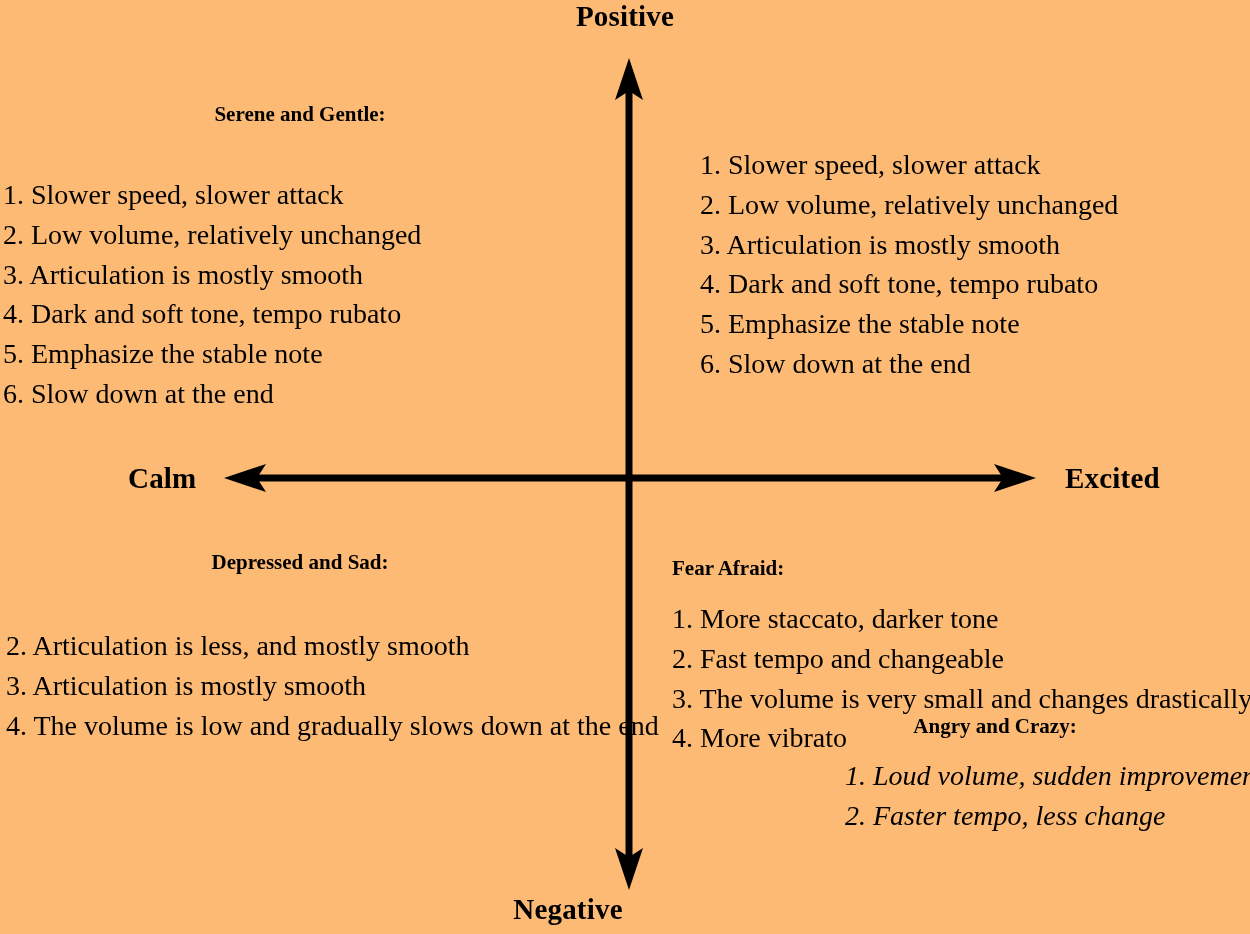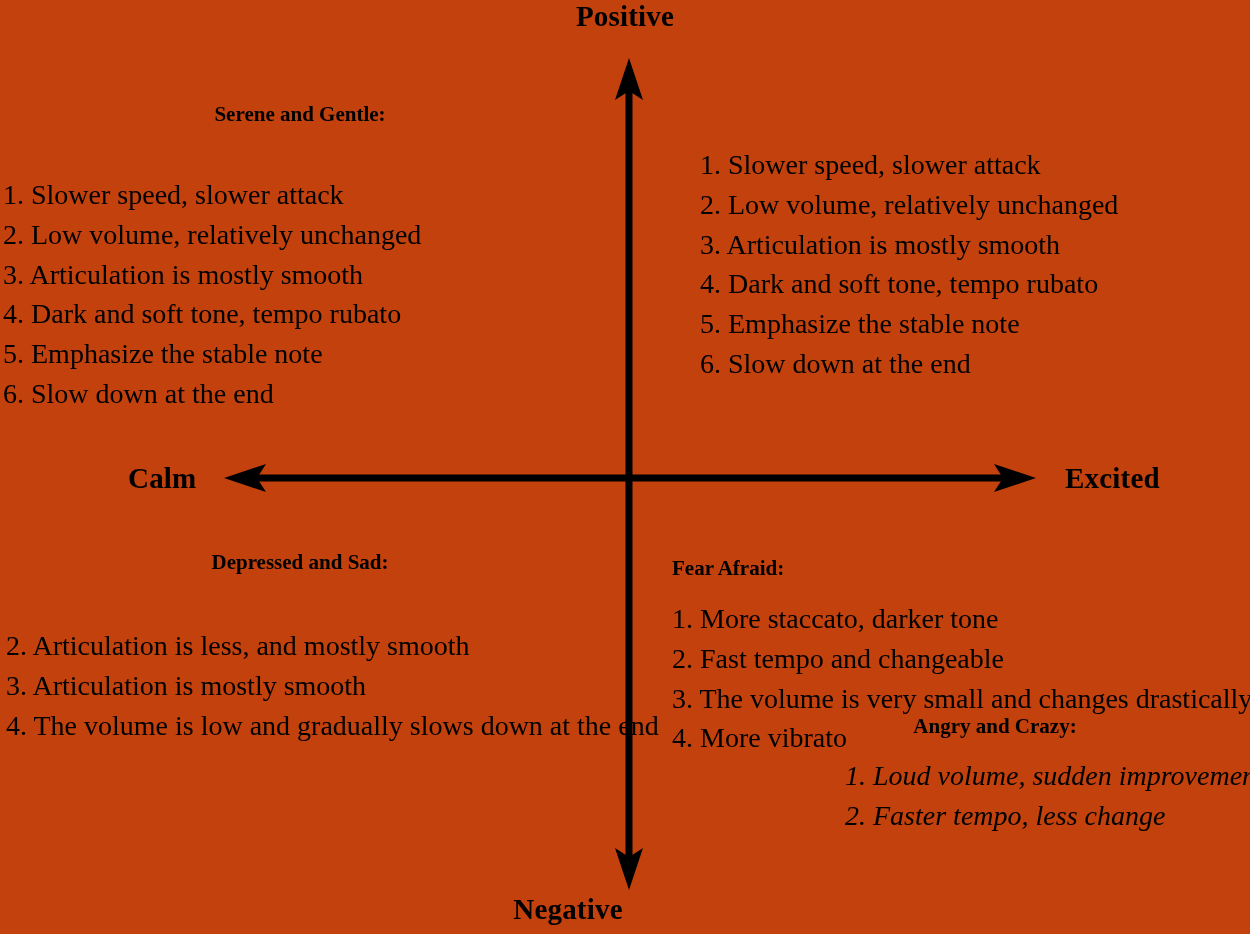--- a/index.html
+++ b/index.html
@@ -9,21 +9,21 @@
   }
   body {
     font-family: "Liberation Serif", "DejaVu Serif", serif;
     color: #000000;
   }
   #canvas {
     position: relative;
     width: 1250px;
     height: 934px;
     overflow: hidden;
-    background: #c2410c;
+    background: #fdba74;
   }
 
   
   .axis-svg {
     position: absolute;
     left: 0;
     top: 0;
     width: 1250px;
     height: 934px;
     pointer-events: none;

